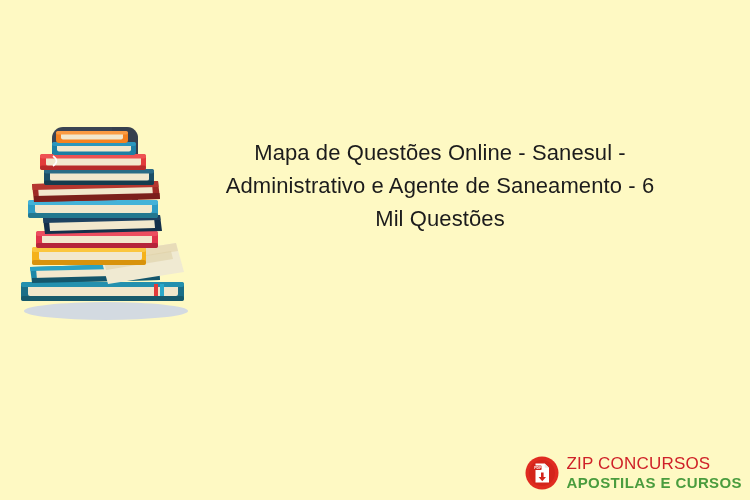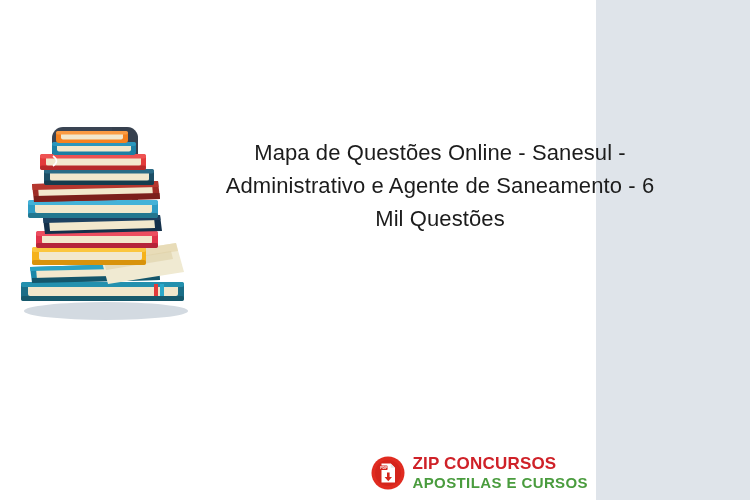--- a/index.html
+++ b/index.html
@@ -9,23 +9,23 @@
   }
   body {
     width: 750px;
     height: 500px;
     background: #dfe4ea;
     font-family: "Liberation Sans", sans-serif;
     overflow: hidden;
   }
   .banner {
     position: relative;
-    width: 596px;
+    width: 750px;
     height: 500px;
-    background: #ffffff;
+    background: #fef9c3;
     box-sizing: border-box;
   }
 
   
   .illustration {
     position: absolute;
     left: 8px;
     top: 110px;
     width: 200px;
     height: 220px;
@@ -73,21 +73,21 @@
   }
   .brand-text {
     display: flex;
     flex-direction: column;
     align-items: flex-start;
     line-height: 1;
   }
   .brand-name {
     font-family: "Liberation Sans", sans-serif;
     font-size: 17px;
-    font-weight: bold;
+    font-weight: normal;
     color: #cf2128;
     letter-spacing: 0.2px;
     white-space: nowrap;
   }
   .brand-tagline {
     font-family: "Liberation Sans", sans-serif;
     font-size: 15px;
     font-weight: bold;
     color: #4a9c3e;
     letter-spacing: 0.4px;

